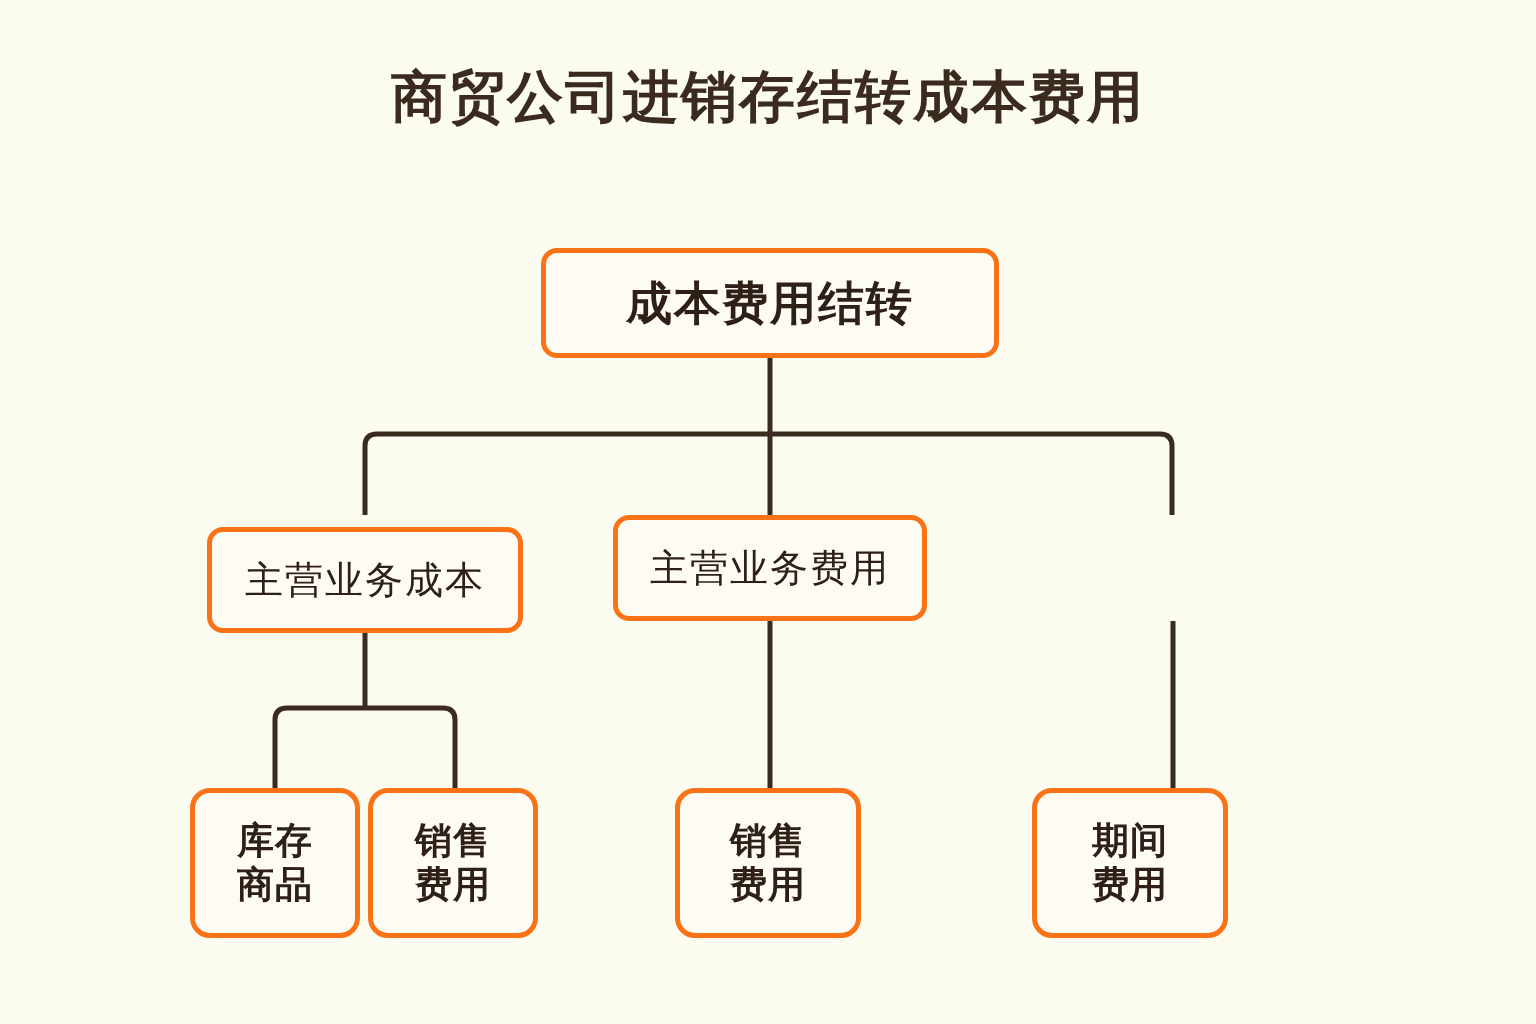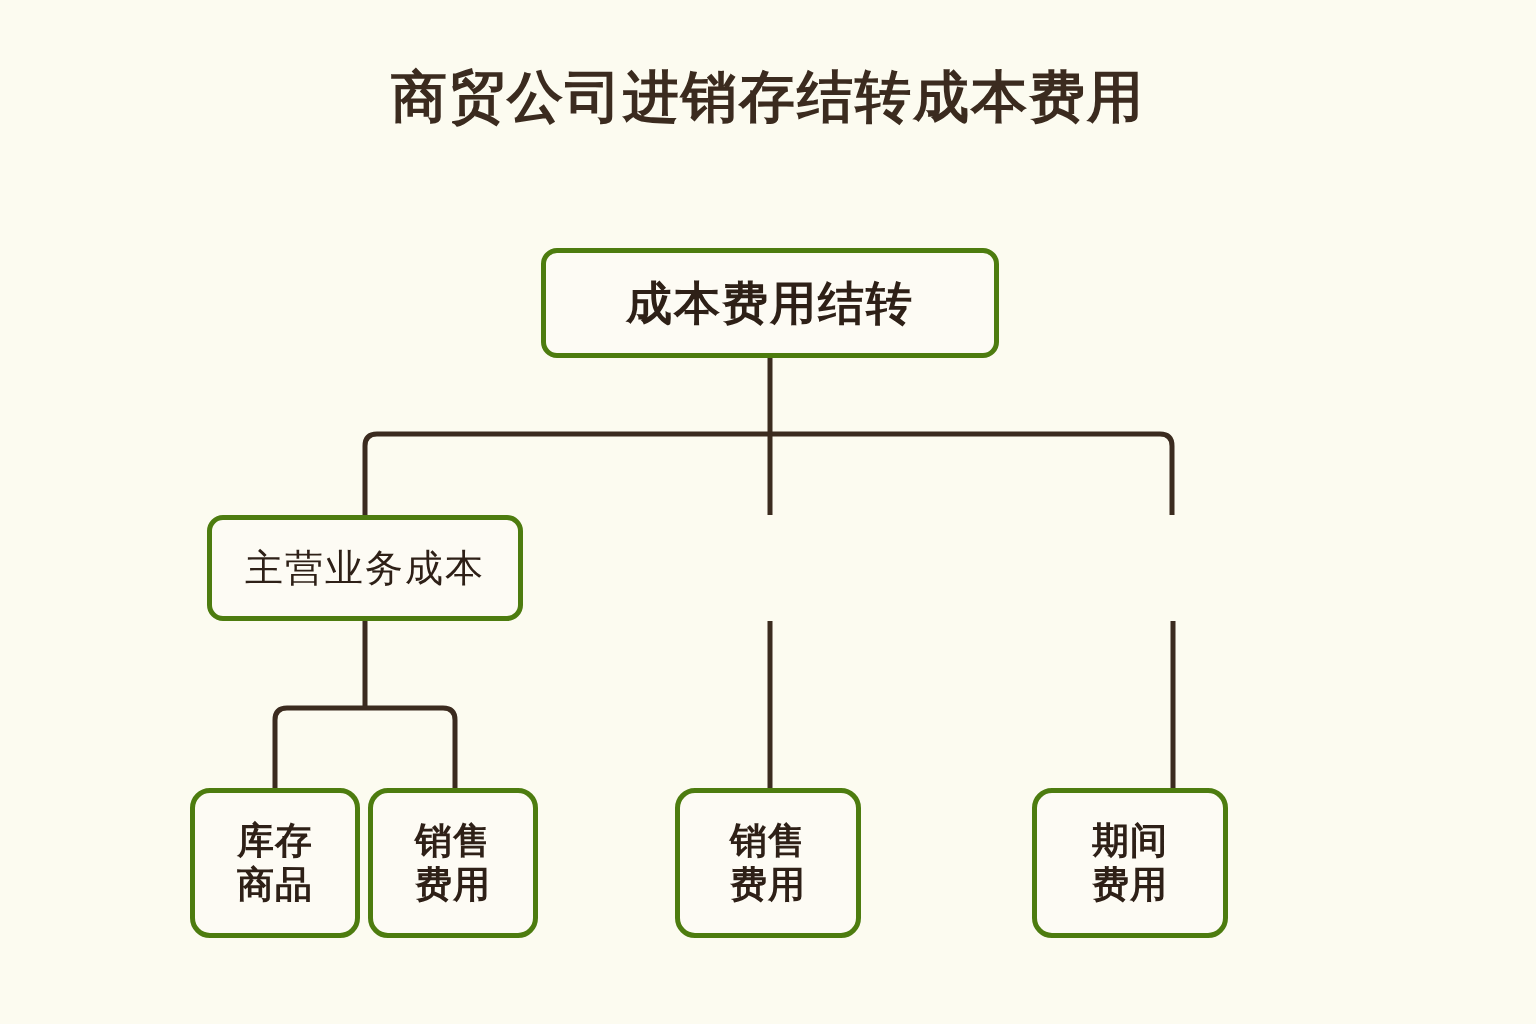--- a/index.html
+++ b/index.html
@@ -36,21 +36,21 @@
     font-size: 56px;
     font-weight: bold;
     letter-spacing: 2px;
     color: #3b2b1f;
     white-space: nowrap;
   }
   .node {
     position: absolute;
     box-sizing: border-box;
     background: #fdfbf4;
-    border: 5px solid #4d7c0f;
+    border: 5px solid #f97316;
     display: flex;
     align-items: center;
     justify-content: center;
     text-align: center;
     color: #2e2017;
     z-index: 2;
   }
   .node-label {
     display: block;
     line-height: 1.18;
@@ -71,21 +71,21 @@
   .node.mid {
     top: 515px;
     height: 106px;
     border-radius: 16px;
   }
   .node.mid .node-label {
     font-size: 38px;
     font-weight: normal;
     letter-spacing: 2px;
   }
-  .node.mid.m0 { left: 207px; width: 316px; }
+  .node.mid.m0 { left: 207px; width: 316px; margin-top: 12px; }
   .node.mid.m1 { left: 613px; width: 314px; }
   .node.mid.m2 { left: 1016px; width: 315px; }
 
   .node.leaf {
     top: 788px;
     height: 150px;
     border-radius: 20px;
   }
   .node.leaf .node-label {
     font-size: 37px;
@@ -123,20 +123,23 @@
     </g>
   </svg>
 
   <div class="node root">
     <span class="node-label">成本费用结转</span>
   </div>
 
   <div class="node mid m0">
     <span class="node-label">主营业务成本</span>
   </div>
+  <div class="node mid m1">
+    <span class="node-label">主营业务费用</span>
+  </div>
 
   <div class="node leaf l0">
     <span class="node-label">库存
 商品</span>
   </div>
   <div class="node leaf l1">
     <span class="node-label">销售
 费用</span>
   </div>
   <div class="node leaf l2">

